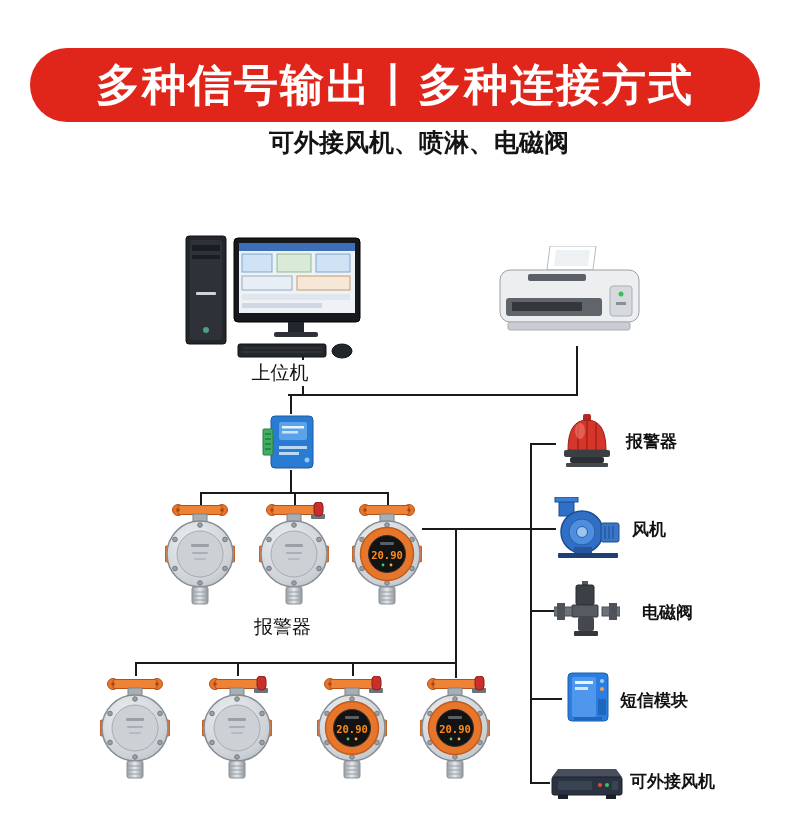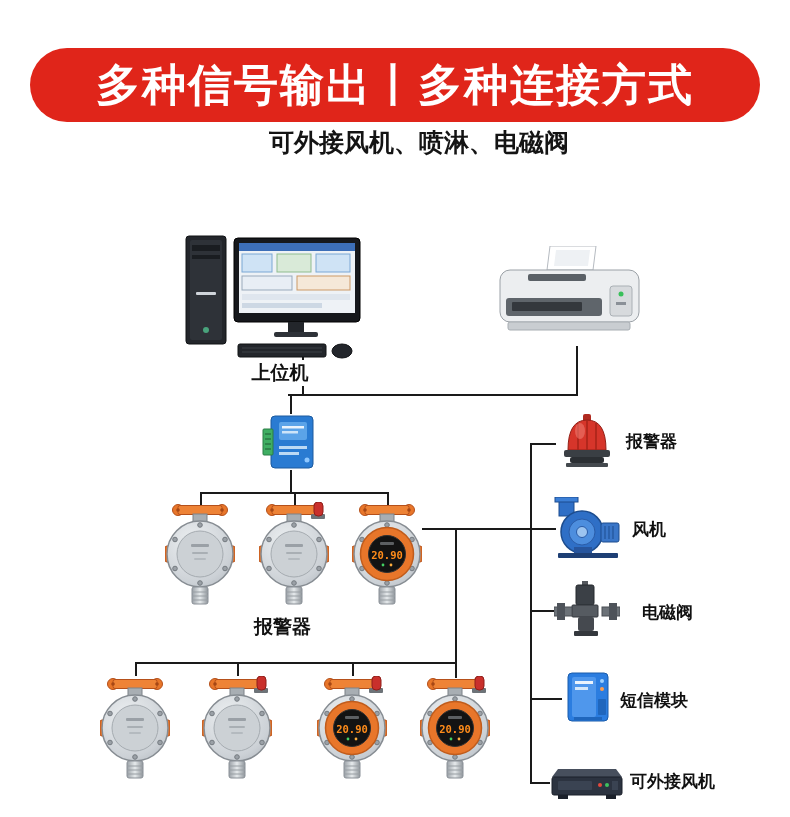--- a/index.html
+++ b/index.html
@@ -14,21 +14,21 @@
   .sub { position:absolute; left:0; width:100%; text-align:center; color:#141414; font-weight:600; font-size:25px; z-index:2; }
   .sub1 { top:126px;margin-left:24px; }
   .sub2 { top:163px; }
 
   .line { position:absolute; background:#1a1a1a; z-index:1; }
   .hline { height:1.5px; }
   .vline { width:1.5px; }
 
   .icon { position:absolute; z-index:2; }
 
-  .node-label { position:absolute; text-align:center; font-size:19px; font-weight:700; color:#111; background:#fff; z-index:3; white-space:nowrap; }
+  .node-label { position:absolute; text-align:center; font-size:19px; font-weight:400; color:#111; background:#fff; z-index:3; white-space:nowrap; }
   .dev-label  { position:absolute; font-size:17px; font-weight:600; color:#111; z-index:3; white-space:nowrap; }
 </style>
 </head>
 <body>
 
 <div class="canvas">
 
   <svg width="0" height="0" style="position:absolute" aria-hidden="true">
     <defs>
       <radialGradient id="g-body" cx="0.38" cy="0.32" r="0.95">

